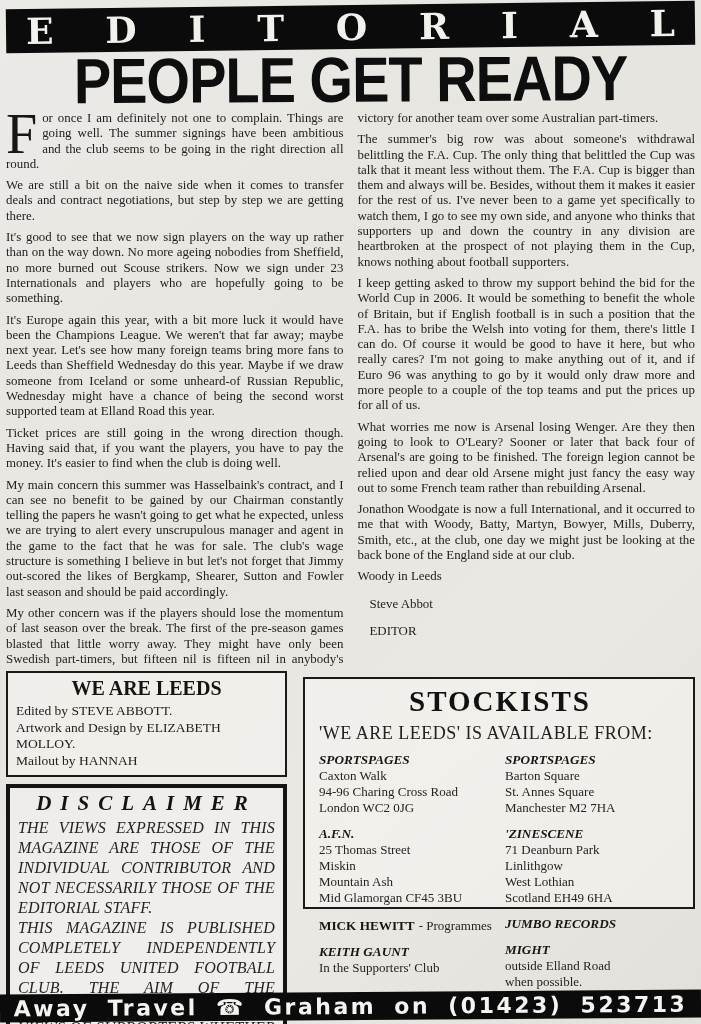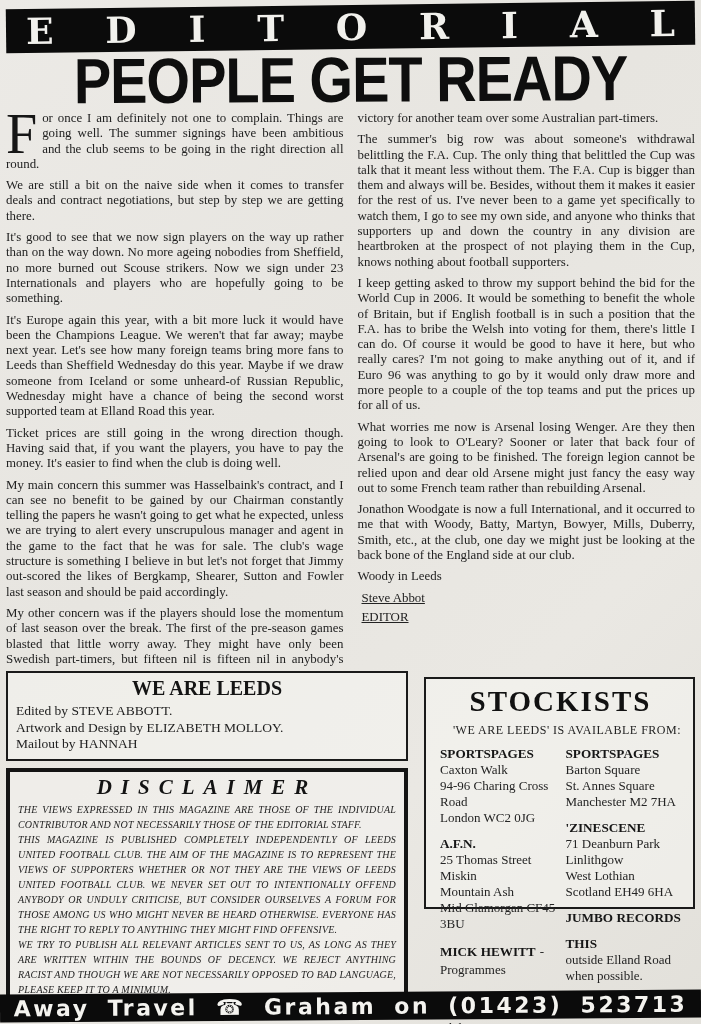--- a/index.html
+++ b/index.html
@@ -61,29 +61,29 @@
   .col p{margin:0 0 6px 0;}
   .dropcap{
     float:left;
     font-size:56px;
     line-height:43px;
     padding:2px 5px 0 0;
     color:#161616;
     font-family:"Liberation Serif",serif;
   }
   .signoff p{margin:0 0 6px 0;text-align:left;}
-  .signoff .tight{margin:4px;text-decoration:underline;}
+  .signoff .tight{margin:12px;}
   
   .bottom-row{
     display:flex;
     gap:16px;
     margin-top:4px;
     height:316px;
   }
-  .bottom-left{width:402px;display:flex;flex-direction:column;gap:7px;}
+  .bottom-left{width:281px;display:flex;flex-direction:column;gap:7px;}
   .issue-box{
     border:2px solid #1a1a1a;
     background:rgba(248,247,243,.5);
     padding:4px 8px 6px 8px;
     height:110px;
     box-sizing:border-box;
   }
   .issue-title{
     text-align:center;
     font-weight:bold;
@@ -105,22 +105,22 @@
     font-weight:bold;
     font-size:21px;
     letter-spacing:9px;
     color:#131313;
     margin:1px 0 2px 0;
     font-style:italic;
   }
   .disclaimer-box p{
     margin:0;
     font-style:italic;
-    font-size:10px;
-    line-height:15px;
+    font-size:16px;
+    line-height:20px;
     text-align:justify;
     color:#242424;
     letter-spacing:.2px;
   }
   .stockists-box{
     flex:1;
     border:2px solid #1a1a1a;
     background:rgba(248,247,243,.5);
     padding:6px 12px 6px 14px;
     box-sizing:border-box;
@@ -129,30 +129,30 @@
   }
   .stockists-title{
     text-align:center;
     font-weight:bold;
     font-size:29px;
     letter-spacing:2px;
     color:#111;
     line-height:32px;
   }
   .stockists-subtitle{
-    text-align:right;
-    font-size:12px;
+    text-align:left;
+    font-size:18px;
     letter-spacing:.5px;
     color:#222;
     margin:6px 0 8px 0;
   }
   .stockists-cols{display:flex;gap:10px;}
   .s-col{flex:1;}
   .entry{margin-bottom:10px;}
-  .s-name{font-weight:bold;font-size:13.2px;line-height:16px;color:#161616;}
+  .s-name{font-weight:bold;font-size:13.2px;line-height:16px;color:#161616;font-style:italic;}
   .s-name-inline{font-weight:bold;font-size:13.2px;color:#161616;}
   .s-note{font-size:13px;color:#222;}
   .s-line{font-size:13px;line-height:16px;color:#242424;}
   
   .away-banner{
     margin:5px -6px 0 -6px;
     background:#0b0b0b;
     height:28px;
     display:flex;align-items:center;justify-content:center;
     transform:rotate(-0.4deg);
@@ -276,21 +276,21 @@
             <div class="s-name">'ZINESCENE</div>
             <div class="s-line">71 Deanburn Park</div>
             <div class="s-line">Linlithgow</div>
             <div class="s-line">West Lothian</div>
             <div class="s-line">Scotland EH49 6HA</div>
           </div>
           <div class="entry">
             <div class="s-name">JUMBO RECORDS</div>
           </div>
           <div class="entry">
-            <div class="s-name">THIS</div>
+            <div class="s-name">MIGHT</div>
             <div class="s-line">outside Elland Road</div>
             <div class="s-line">when possible.</div>
           </div>
         </div>
       </div>
     </div>
   </div>
 
   <div class="away-banner">
     <span>Away Travel ☎ Graham on (01423) 523713</span>

